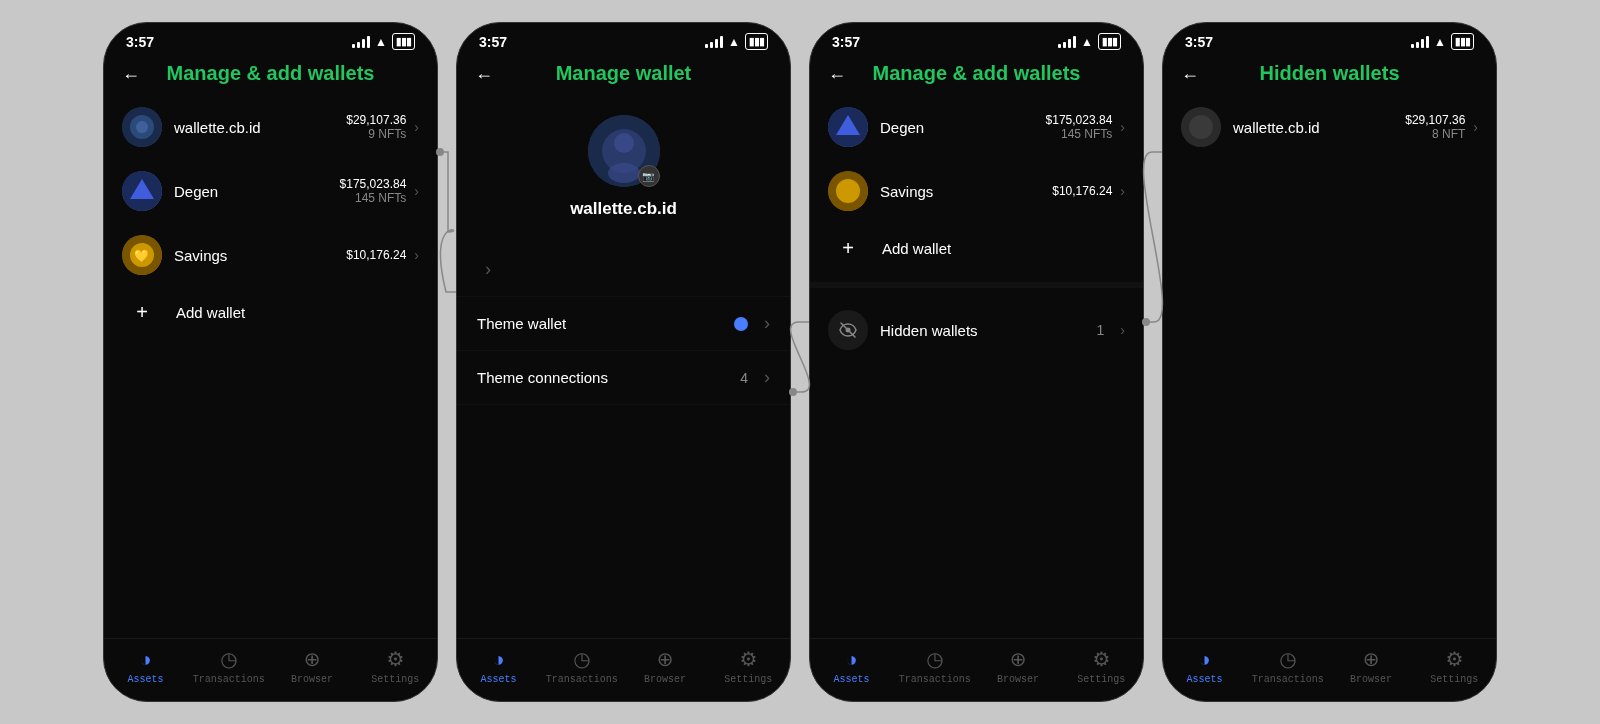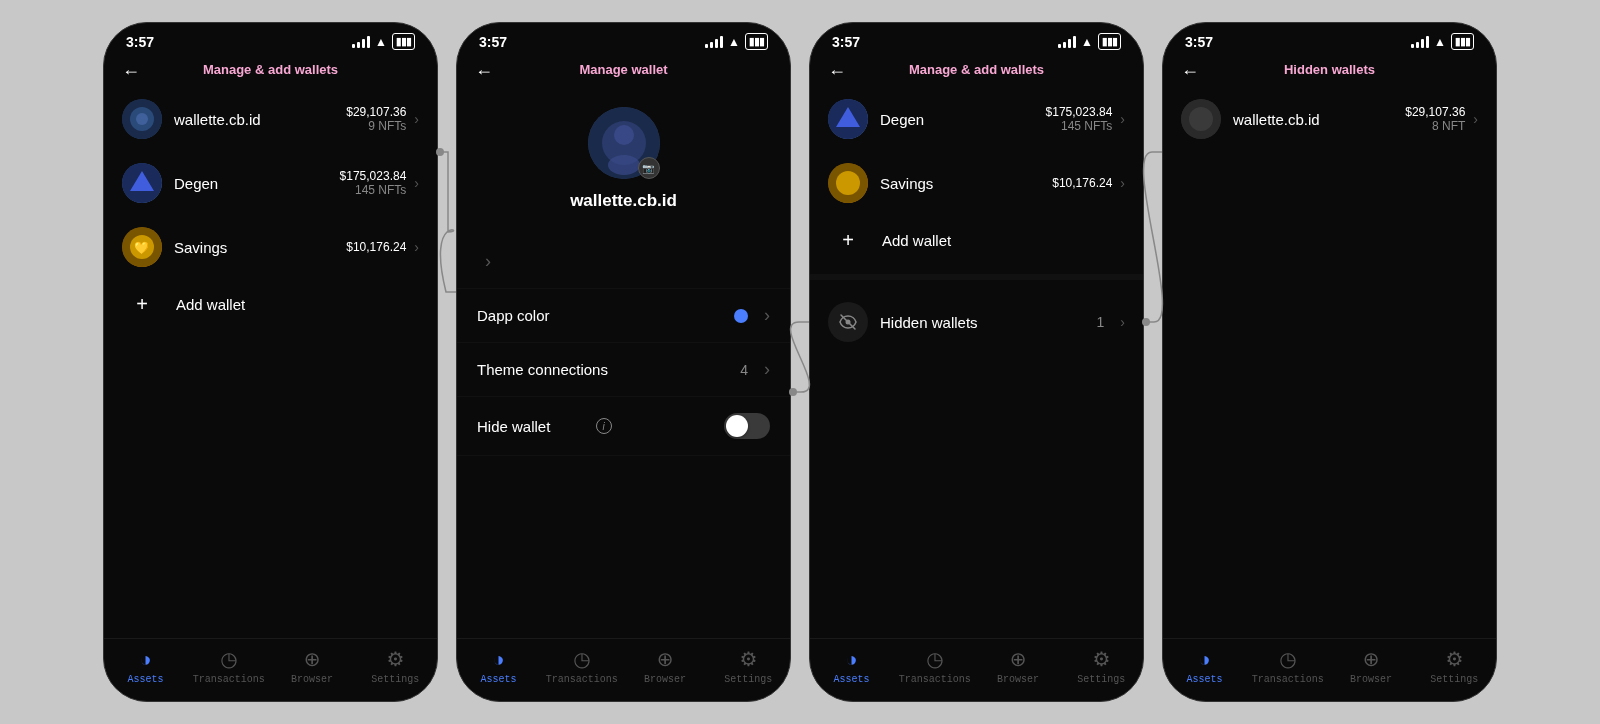--- a/index.html
+++ b/index.html
@@ -69,22 +69,22 @@
       flex-shrink: 0;
     }
     .back-arrow {
       position: absolute;
       left: 18px;
       color: #fff;
       font-size: 18px;
       cursor: pointer;
     }
     .screen-title {
-      color: #f9a8d4;
-      font-size: 13px;
+      color: #22c55e;
+      font-size: 20px;
       font-weight: 600;
       text-align: left;
     }
     
     .screen-content {
       flex: 1;
       padding: 0;
       overflow-y: auto;
     }
     
@@ -470,36 +470,28 @@
                 </svg>
             </div>
             <div class="camera-badge">📷</div>
           </div>
           <span class="profile-name">wallette.cb.id</span>
         </div>
         <div class="menu-row">
           <span class="chevron" style="font-size:18px;color:#555;">›</span>
         </div>
         <div class="menu-row">
-          <span class="menu-label">Dapp color</span>
+          <span class="menu-label">Theme wallet</span>
           <div class="blue-dot"></div>
           <span class="chevron" style="font-size:18px;color:#555;">›</span>
         </div>
         <div class="menu-row">
           <span class="menu-label">Theme connections</span>
           <span class="menu-value">4</span>
           <span class="chevron" style="font-size:18px;color:#555;">›</span>
-        </div>
-        <div class="menu-row">
-          <span class="menu-label">Hide wallet</span>
-          <div class="info-icon">i</div>
-          <div style="flex:1"></div>
-          <div class="toggle-wrap">
-            <div class="toggle-thumb"></div>
-          </div>
         </div>
       </div>
       <div class="bottom-nav">
         <div class="nav-item">
           <span class="nav-icon active">◑</span>
           <span class="nav-label active">Assets</span>
         </div>
         <div class="nav-item">
           <span class="nav-icon">◷</span>
           <span class="nav-label">Transactions</span>

